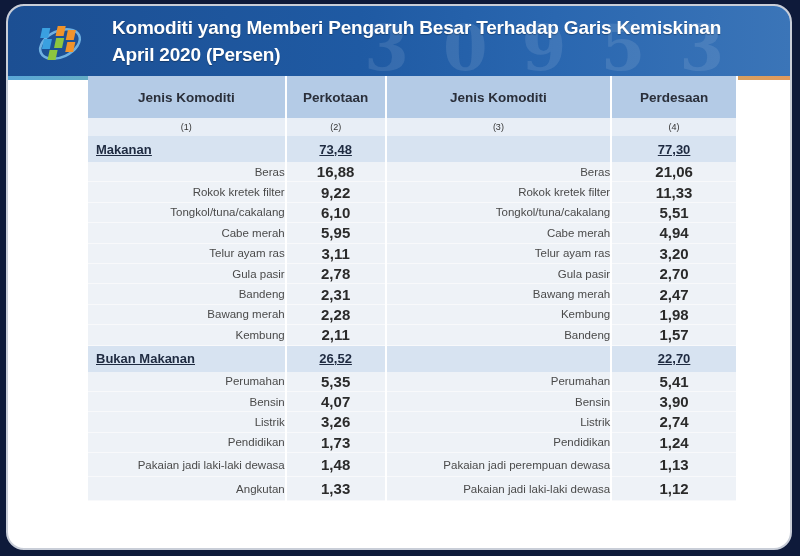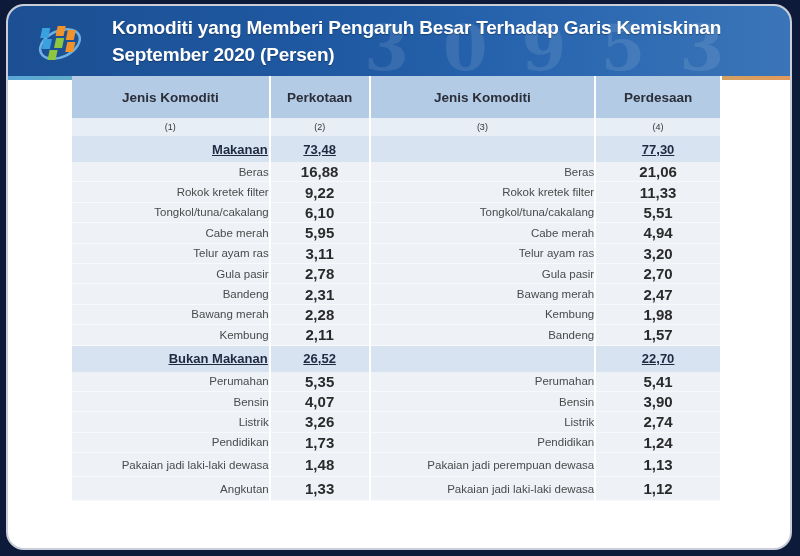--- a/index.html
+++ b/index.html
@@ -34,21 +34,21 @@
     position:absolute; left:26px; top:14px; width:50px; height:44px;
   }
   .title {
     position:absolute; left:104px; top:8px;
     color:#ffffff; font-weight:bold; font-size:19px; line-height:27px;
     font-family:"Liberation Sans", sans-serif;
     letter-spacing:-0.2px;
     text-shadow:0 1px 1px rgba(0,0,0,0.3);
   }
   table.data {
-    position:absolute; left:72px; top:76px;
+    position:absolute; left:88px; top:76px;
     width:650px;
     border-collapse:collapse;
     font-size:11.5px; color:#3a3a3a;
   }
   table.data col.c1 { width:198px; }
   table.data col.c2 { width:100px; }
   table.data col.c3 { width:226px; }
   table.data col.c4 { width:126px; }
   table.data th {
     background:#b4cbe6; color:#2a2f3a;
@@ -65,42 +65,42 @@
     border-right:2px solid #ffffff; color:#1e2a40;
   }
   table.data tr.cat td span { text-decoration:underline; }
   table.data tr.item td {
     background:#eef2f7; height:19.4px; padding:0;
     border-right:2px solid #ffffff; border-bottom:1px solid #f8f9fb;
   }
   table.data tr.item.tall td { height:23px; }
   td.name { padding-left:8px !important; text-align:right; color:#4a4a4a; }
   td.val { text-align:center; font-weight:bold; color:#2a2a2a; font-size:15px; }
-  td.catname { padding-left:8px; text-align:right;text-decoration:underline; }
+  td.catname { padding-left:8px; text-align:left;text-decoration:underline; }
   td.catval { text-align:center; }
 </style>
 </head>
 <body>
 
 <div class="slide">
   <div class="banner">
     <div class="deco">3 0 9 5 3</div>
     <svg class="logo" viewBox="0 0 50 44">
       <ellipse cx="26" cy="24" rx="21" ry="13" fill="none" stroke="#6fb0e0" stroke-width="2.5" transform="rotate(-25 26 24)"></ellipse>
       <rect x="10" y="8" width="8" height="10" fill="#3aa0e0" transform="skewX(-12)"></rect>
       <rect x="14" y="19" width="8" height="10" fill="#3aa0e0" transform="skewX(-12)"></rect>
       <rect x="25" y="6" width="8" height="10" fill="#f0932b" transform="skewX(-12)"></rect>
       <rect x="36" y="10" width="8" height="10" fill="#f0932b" transform="skewX(-12)"></rect>
       <rect x="26" y="18" width="8" height="10" fill="#8dc63f" transform="skewX(-12)"></rect>
       <rect x="22" y="30" width="8" height="10" fill="#8dc63f" transform="skewX(-12)"></rect>
       <rect x="38" y="22" width="8" height="10" fill="#f0932b" transform="skewX(-12)"></rect>
     </svg>
     <div class="title">
       <div>Komoditi yang Memberi Pengaruh Besar Terhadap Garis Kemiskinan</div>
-      <div>September 2020 (Persen)</div>
+      <div>April 2020 (Persen)</div>
     </div>
   </div>
   <div class="banner-stripe"></div>
 </div>
 
 <table class="data">
   <colgroup>
       <col class="c1">
       <col class="c2">
       <col class="c3">

